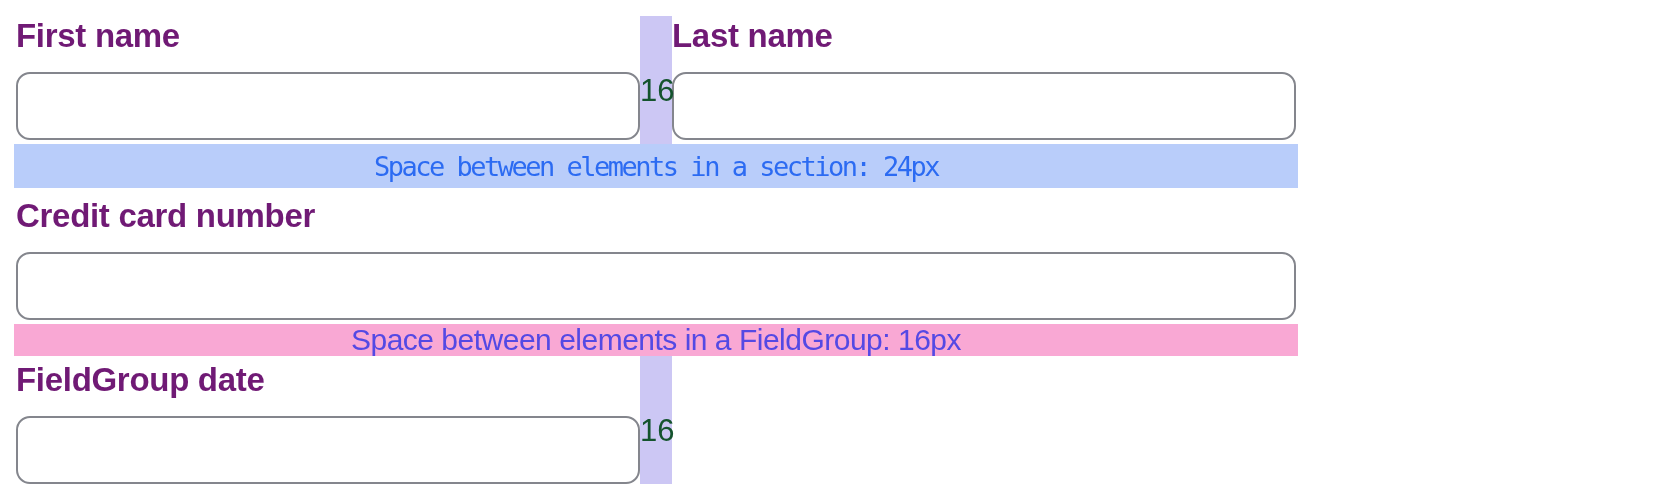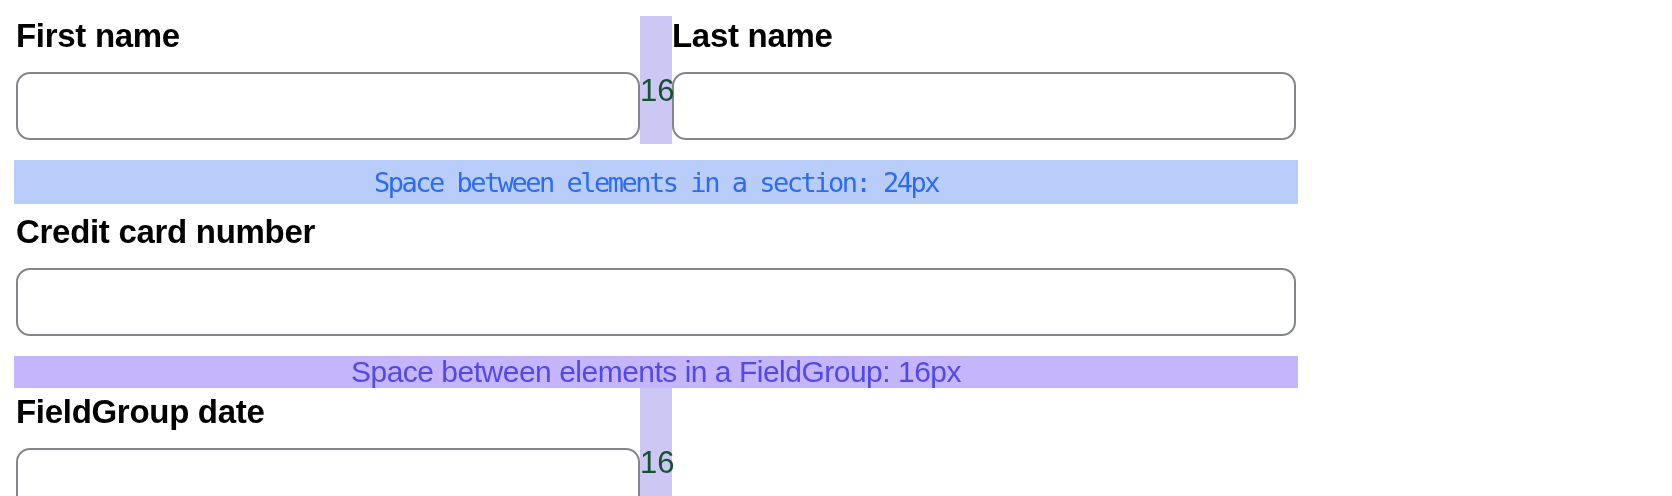--- a/index.html
+++ b/index.html
@@ -23,21 +23,21 @@
   }
   .col { width: 624px; }
   .full { width: 1280px; margin-top: 8px; }
 
   .field-label {
     display: block;
     font-size: 33px;
     line-height: 40px;
     font-weight: 700;
     letter-spacing: -0.3px;
-    color: #000000;
+    color: #701a75;
     margin-bottom: 16px;
     white-space: nowrap;
   }
   .text-input {
     display: block;
     width: 100%;
     height: 68px;
     box-sizing: border-box;
     border: 2px solid #84868d;
     border-radius: 14px;
@@ -64,37 +64,37 @@
     right: 0;
     text-align: right;
     font-size: 31px;
     line-height: 34px;
     color: #14532d;
   }
 
   
   .bar {
     width: 1284px;
-    margin: 20px 0 4px -2px;
+    margin: 4px 0 4px -2px;
     display: flex;
     align-items: center;
     justify-content: center;
     overflow: hidden;
   }
   .bar-blue {
     height: 44px;
     background: #b9cdfa;
     color: #2c6bf2;
     font-family: "DejaVu Sans Mono", monospace;
     font-size: 27px;
     letter-spacing: -2.5px;
   }
   .bar-purple {
     height: 32px;
-    background: #c4b5fd;
+    background: #f9a8d4;
     color: #5449e4;
     font-family: "Liberation Sans", sans-serif;
     font-size: 30px;
     letter-spacing: -0.5px;
   }
 </style>
 </head>
 <body>
 
 <div class="page">

